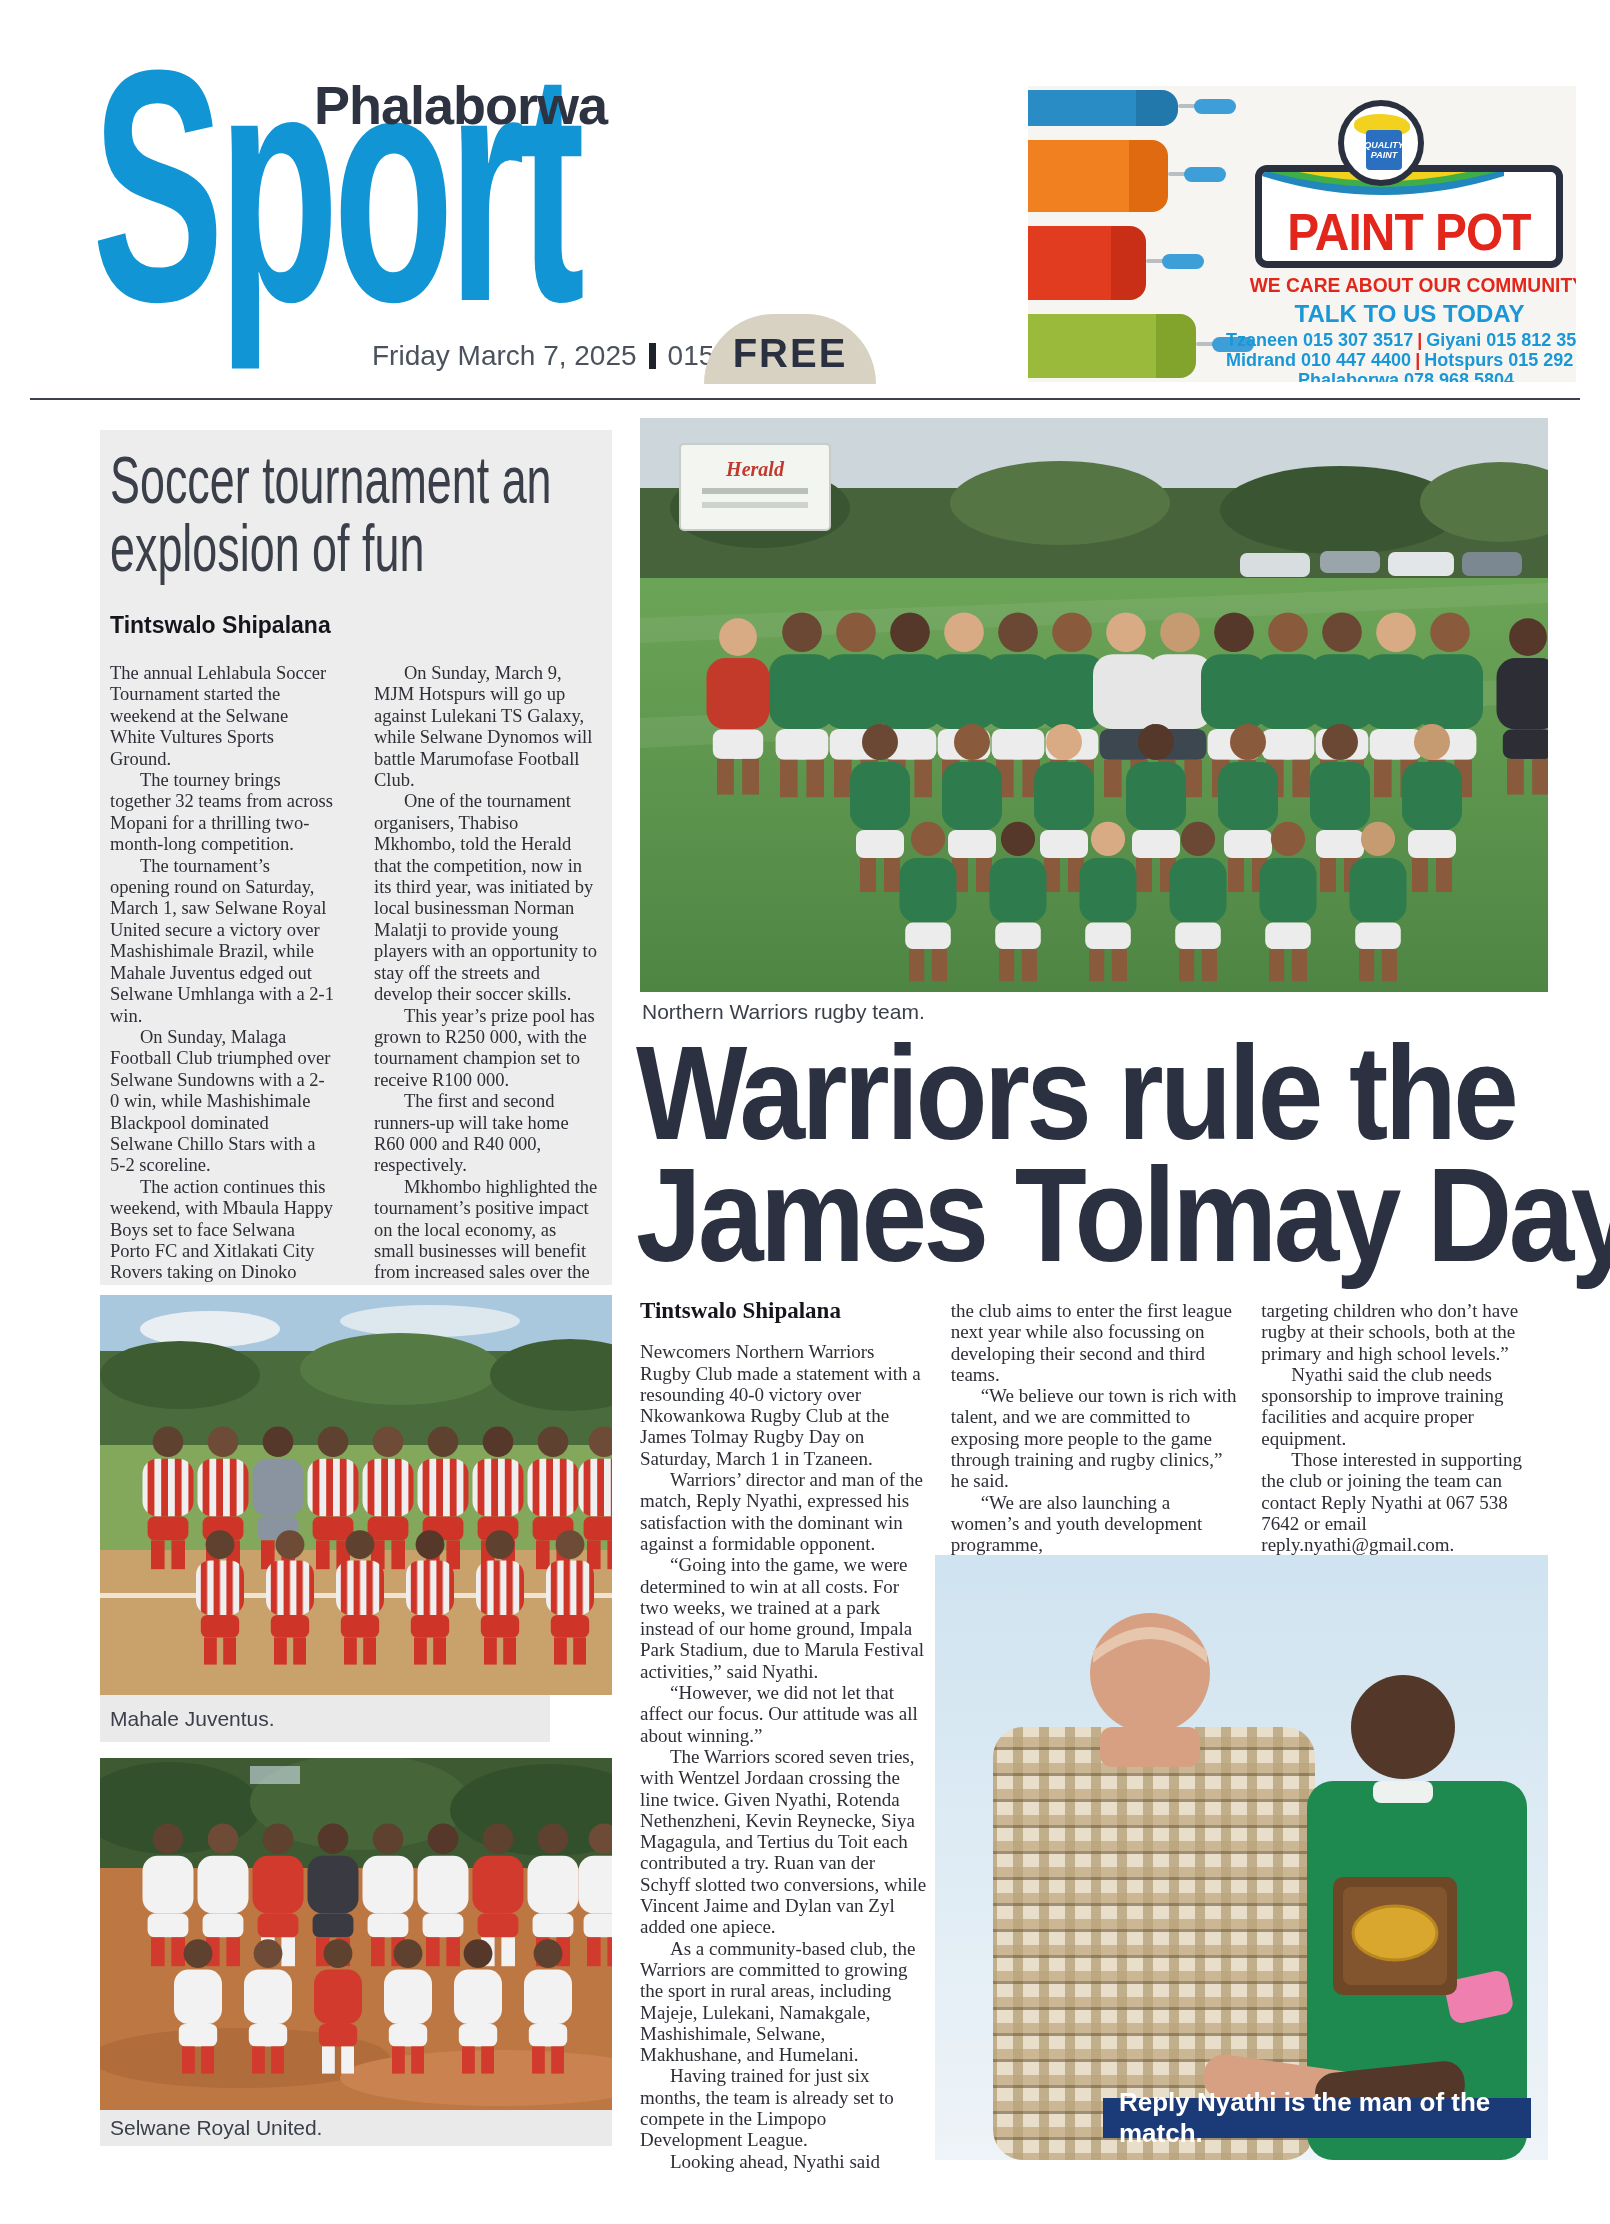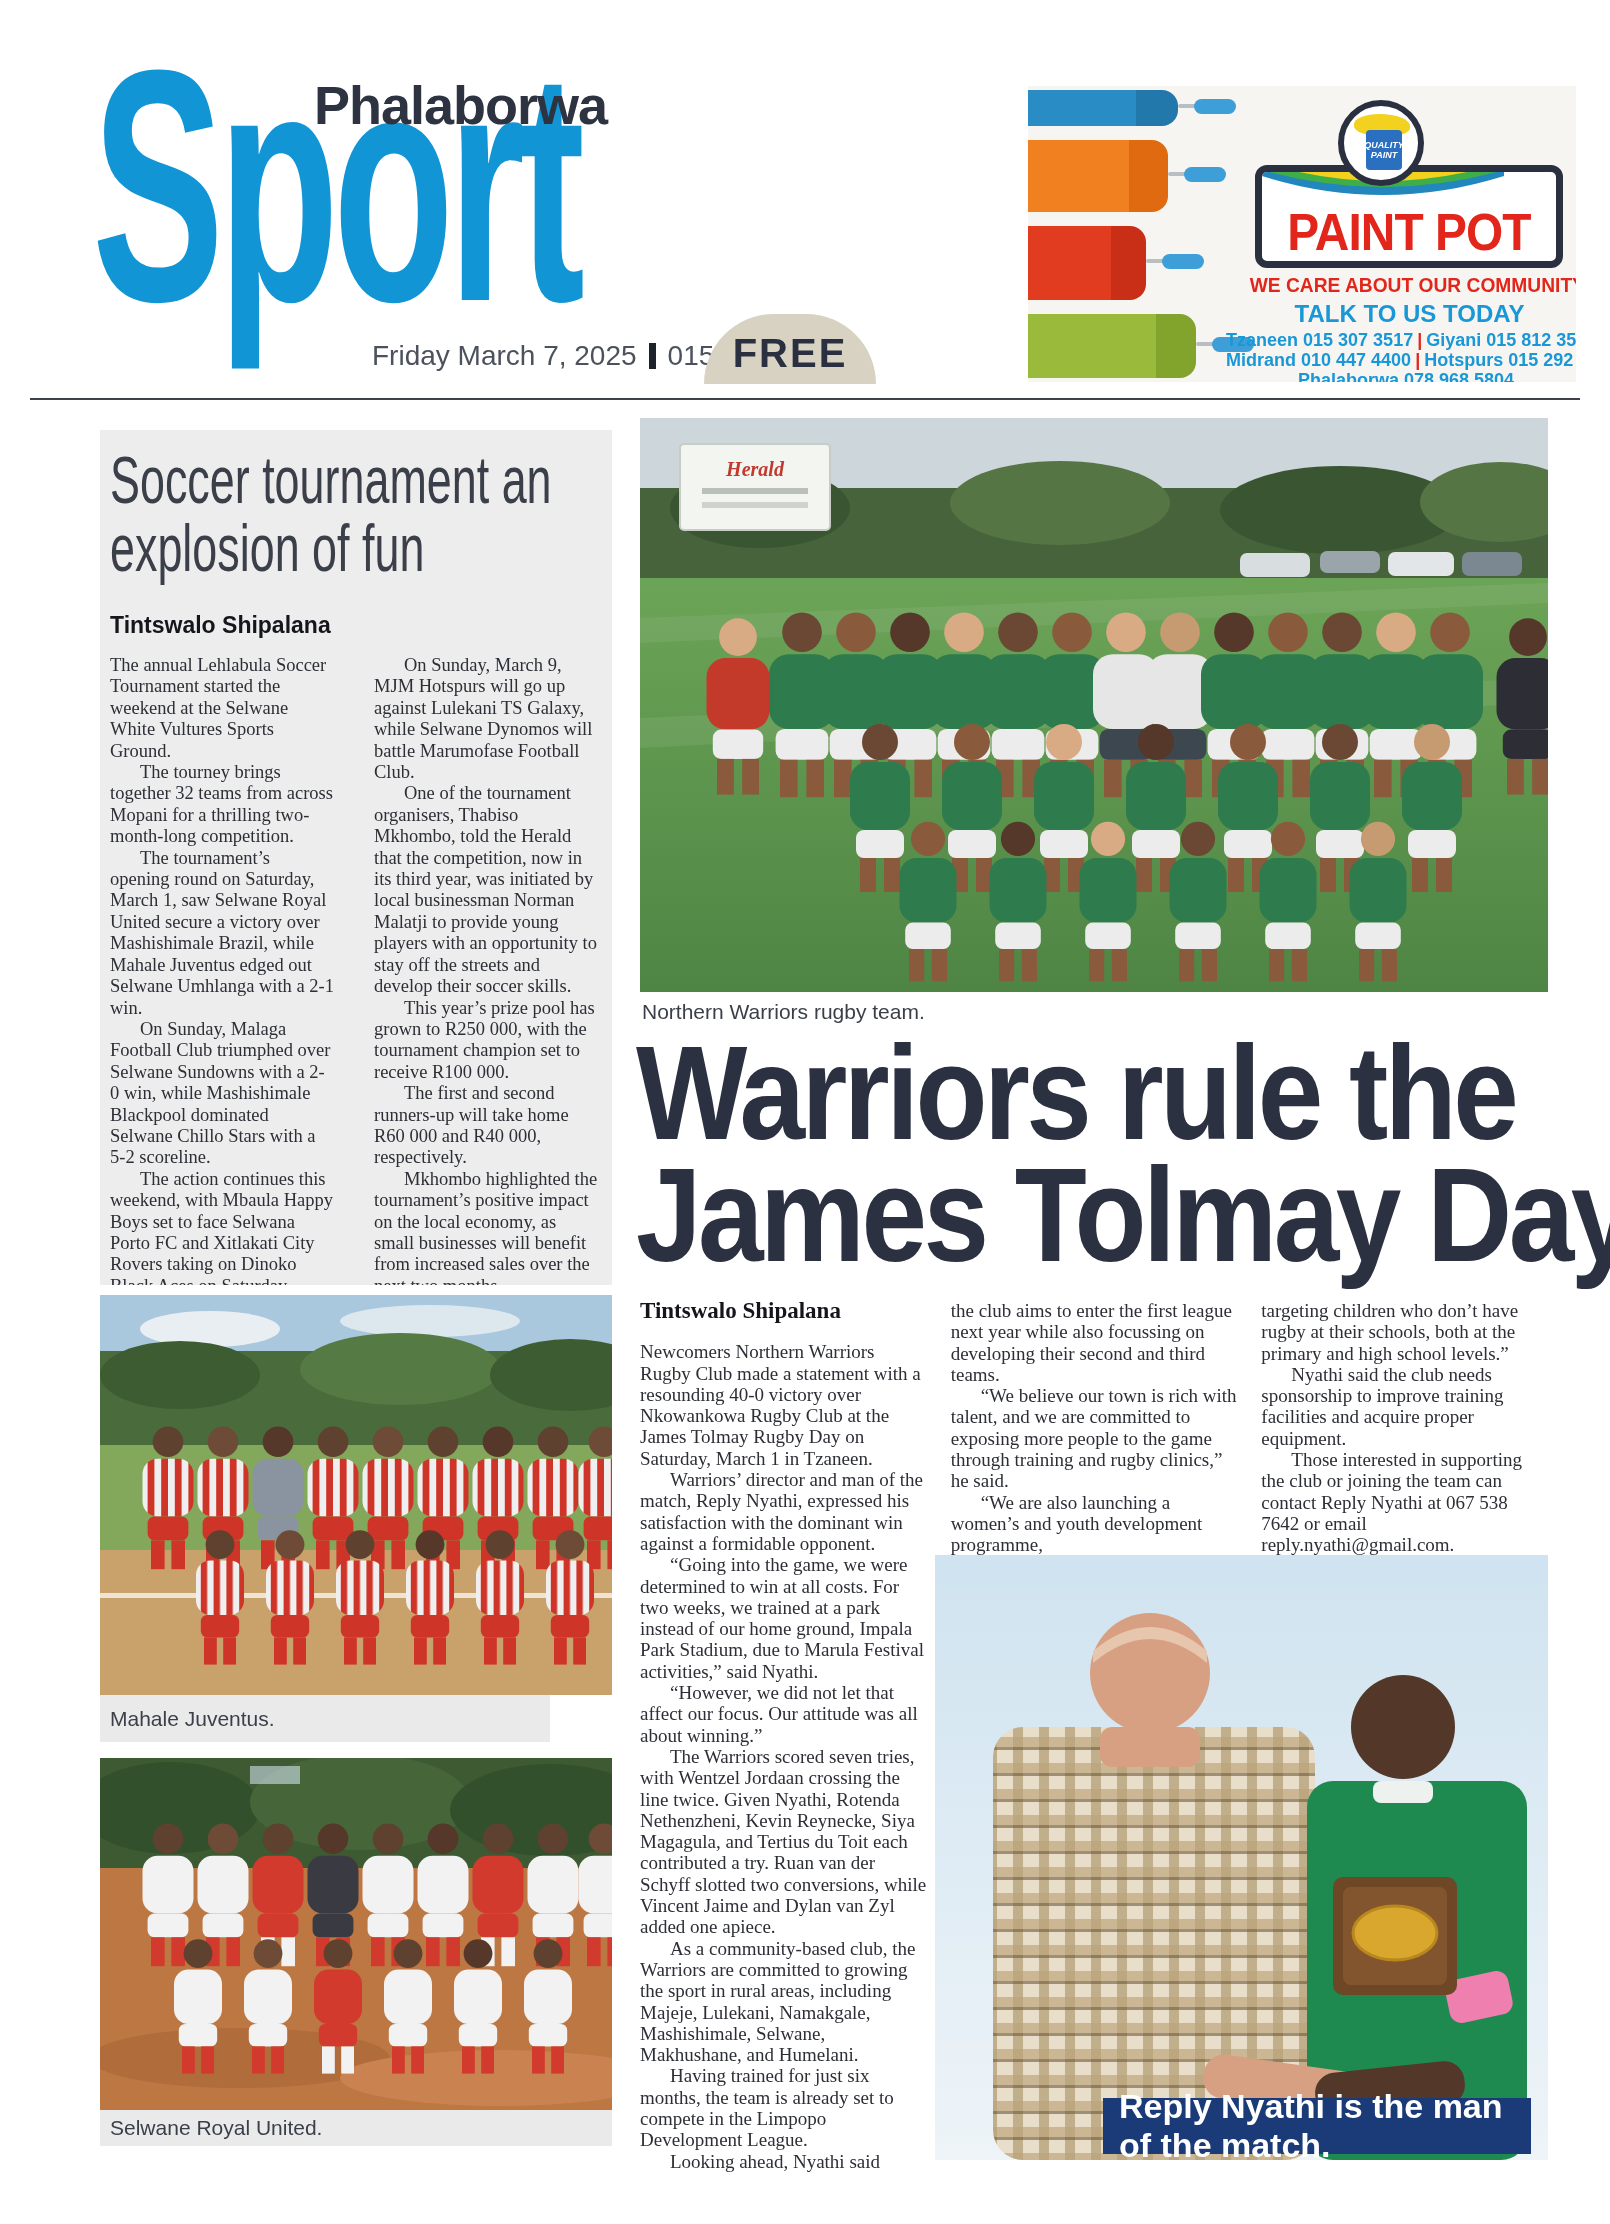--- a/index.html
+++ b/index.html
@@ -51,21 +51,21 @@
   #pp-c1{top:244px;} #pp-c2{top:264px;} #pp-c3{top:284px;}
 
   
   #soccer-panel{position:absolute;left:100px;top:430px;width:512px;height:855px;
     background:#ededed;box-sizing:border-box;padding:16px 14px 0 10px;overflow:hidden;}
   #soccer-headline{width:700px;transform:scaleX(.68);transform-origin:0 0;
     font-size:66px;line-height:68px;font-weight:400;color:#3a3f49;}
   #soccer-headline div{white-space:nowrap;}
   .byline{font-size:23px;font-weight:700;color:#14161c;}
   #soccer-byline{margin-top:30px;}
-  #soccer-cols{margin-top:16px;display:flex;gap:40px;height:630px;overflow:hidden;}
+  #soccer-cols{margin-top:24px;display:flex;gap:40px;height:630px;overflow:hidden;}
   .news-col{flex:1;font-family:"Liberation Serif",serif;font-size:18.5px;line-height:21.4px;
     color:#2d2f36;}
   .news-col p{margin:0;text-indent:30px;}
   .news-col.first p:first-child{text-indent:0;}
   .news-col.cont p:first-child{text-indent:0;}
 
   
   #rugby-photo{position:absolute;left:640px;top:418px;width:908px;height:574px;}
   #rugby-caption{position:absolute;left:642px;top:1000px;font-size:21px;color:#3a3f49;}
   #rugby-headline{position:absolute;left:636px;top:1032px;}
@@ -77,22 +77,22 @@
 
   
   .photo{position:absolute;overflow:hidden;}
   .cap-strip{position:absolute;background:#eaeaeb;color:#3a3f49;font-size:21px;
     display:flex;align-items:center;padding-left:10px;box-sizing:border-box;}
   #mahale-photo{left:100px;top:1295px;width:512px;height:400px;}
   #mahale-cap{left:100px;top:1695px;width:450px;height:47px;}
   #selwane-photo{left:100px;top:1758px;width:512px;height:352px;}
   #selwane-cap{left:100px;top:2110px;width:512px;height:36px;}
   #motm-photo{left:935px;top:1555px;width:613px;height:605px;}
-  #motm-bar{position:absolute;left:1103px;top:2098px;width:428px;height:56px;background:#1b3a78;
-    color:#ffffff;font-size:34px;font-weight:700;display:flex;align-items:center;
+  #motm-bar{position:absolute;left:1103px;top:2098px;width:428px;height:40px;background:#1b3a78;
+    color:#ffffff;font-size:26px;font-weight:700;display:flex;align-items:center;
     padding-left:16px;box-sizing:border-box;}
 </style>
 </head>
 <body>
 
 <div id="page">
 
   <div>
     <div id="sport-title">Sport</div>
     <div id="region-title">Phalaborwa</div>

